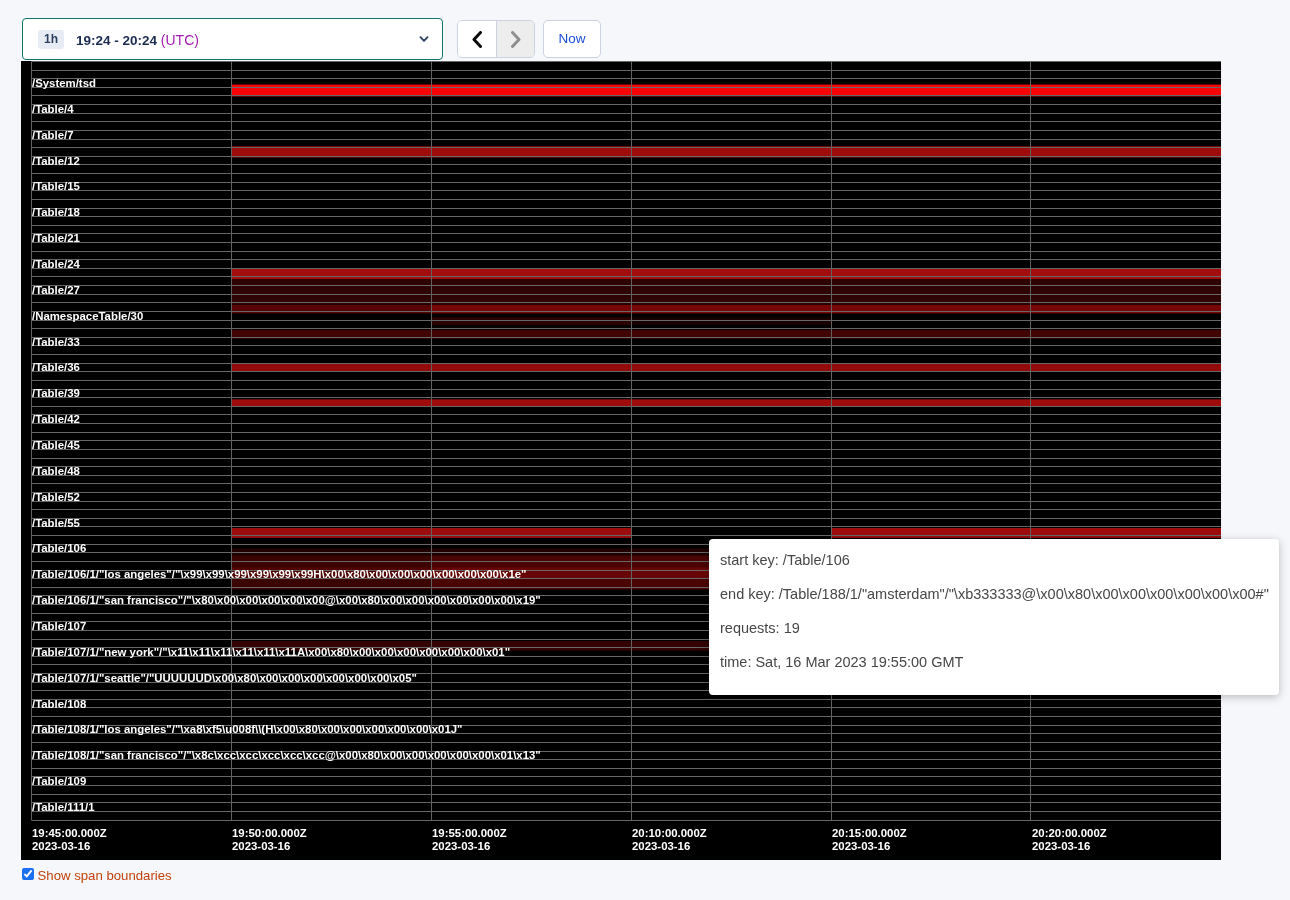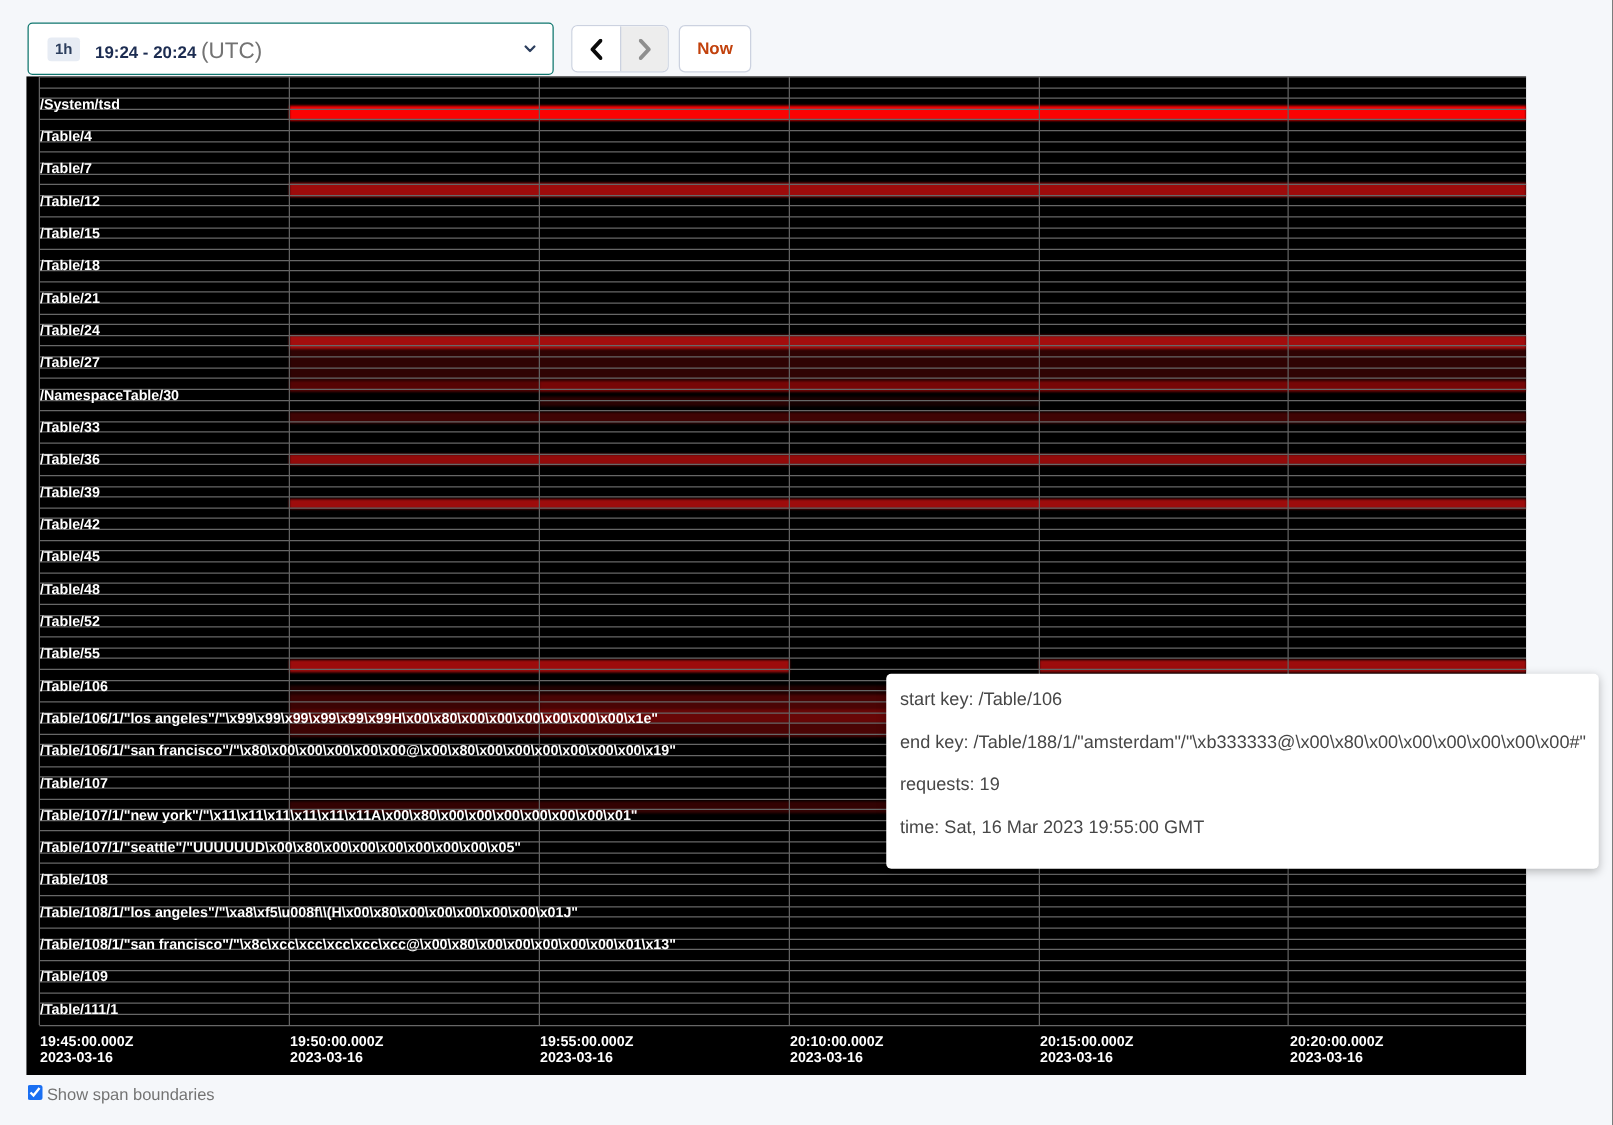--- a/index.html
+++ b/index.html
@@ -1,33 +1,33 @@
 <!DOCTYPE html>
 <html><head><meta charset="utf-8"><title>Key Visualizer</title>
 <style>
   html,body{margin:0;padding:0;}
   body{width:1290px;height:900px;background:#f5f7fa;font-family:"Liberation Sans",sans-serif;position:relative;overflow:hidden;}
   .dd{position:absolute;left:22px;top:18px;width:419px;height:40px;background:#fff;border:1px solid #0f766e;border-radius:4px;}
   .badge{position:absolute;left:15px;top:11px;width:26px;height:19px;background:#e7ecf4;border-radius:3px;
          font-size:12px;font-weight:bold;color:#2c3e5d;text-align:center;line-height:19px;}
   .ddtime{position:absolute;left:53px;top:2px;height:39px;line-height:39px;font-size:13.5px;font-weight:bold;color:#1c2c51;}
-  .ddtime .utc{font-weight:normal;color:#737373;font-size:18px;}
+  .ddtime .utc{font-weight:normal;color:#a21caf;font-size:14px;}
   .ddchev{position:absolute;right:13px;top:17px;}
   .grp{position:absolute;left:457px;top:20px;width:76px;height:36px;border:1px solid #ccd2e0;border-radius:5px;background:#fff;overflow:hidden;}
   .grp .half{position:absolute;top:0;width:38px;height:36px;}
   .grp .h1{left:0;background:#fff;}
   .grp .h2{left:38px;background:#ededed;border-left:1px solid #ccd2e0;}
   .grp svg{position:absolute;left:50%;top:50%;margin-left:-5px;margin-top:-8.5px;}
   .now{position:absolute;left:543px;top:20px;width:56px;height:36px;background:#fff;border:1px solid #ccd2e0;border-radius:5px;
-       font-size:13.5px;font-weight:bold;color:#c2410c;text-align:center;line-height:36px;}
+       font-size:13.5px;font-weight:normal;color:#1d4ed8;text-align:center;line-height:36px;}
   .tip{position:absolute;left:709px;top:539px;width:570px;height:156px;background:#fff;border-radius:4px;
        box-shadow:0 2px 8px rgba(0,0,0,0.25);font-size:14.5px;color:#474747;}
   .tip div{position:absolute;left:11px;white-space:nowrap;}
   .cbrow{position:absolute;left:22px;top:867px;height:17px;}
-  .cblab{position:absolute;left:15.5px;top:0;font-size:13.2px;color:#737373;white-space:nowrap;line-height:17px;}
+  .cblab{position:absolute;left:15.5px;top:0;font-size:13.2px;color:#c2410c;white-space:nowrap;line-height:17px;}
 </style></head>
 <body>
   <div class="dd">
     <div class="badge">1h</div>
     <div class="ddtime">19:24 - 20:24 <span class="utc">(UTC)</span></div>
     <svg class="ddchev" width="10" height="7" viewBox="0 0 10 7">
       <path d="M1.5 1.2 L5 4.8 L8.5 1.2" fill="none" stroke="#2c3e5d" stroke-width="1.8" stroke-linecap="round" stroke-linejoin="round"></path>
     </svg>
   </div>
   <div class="grp">

